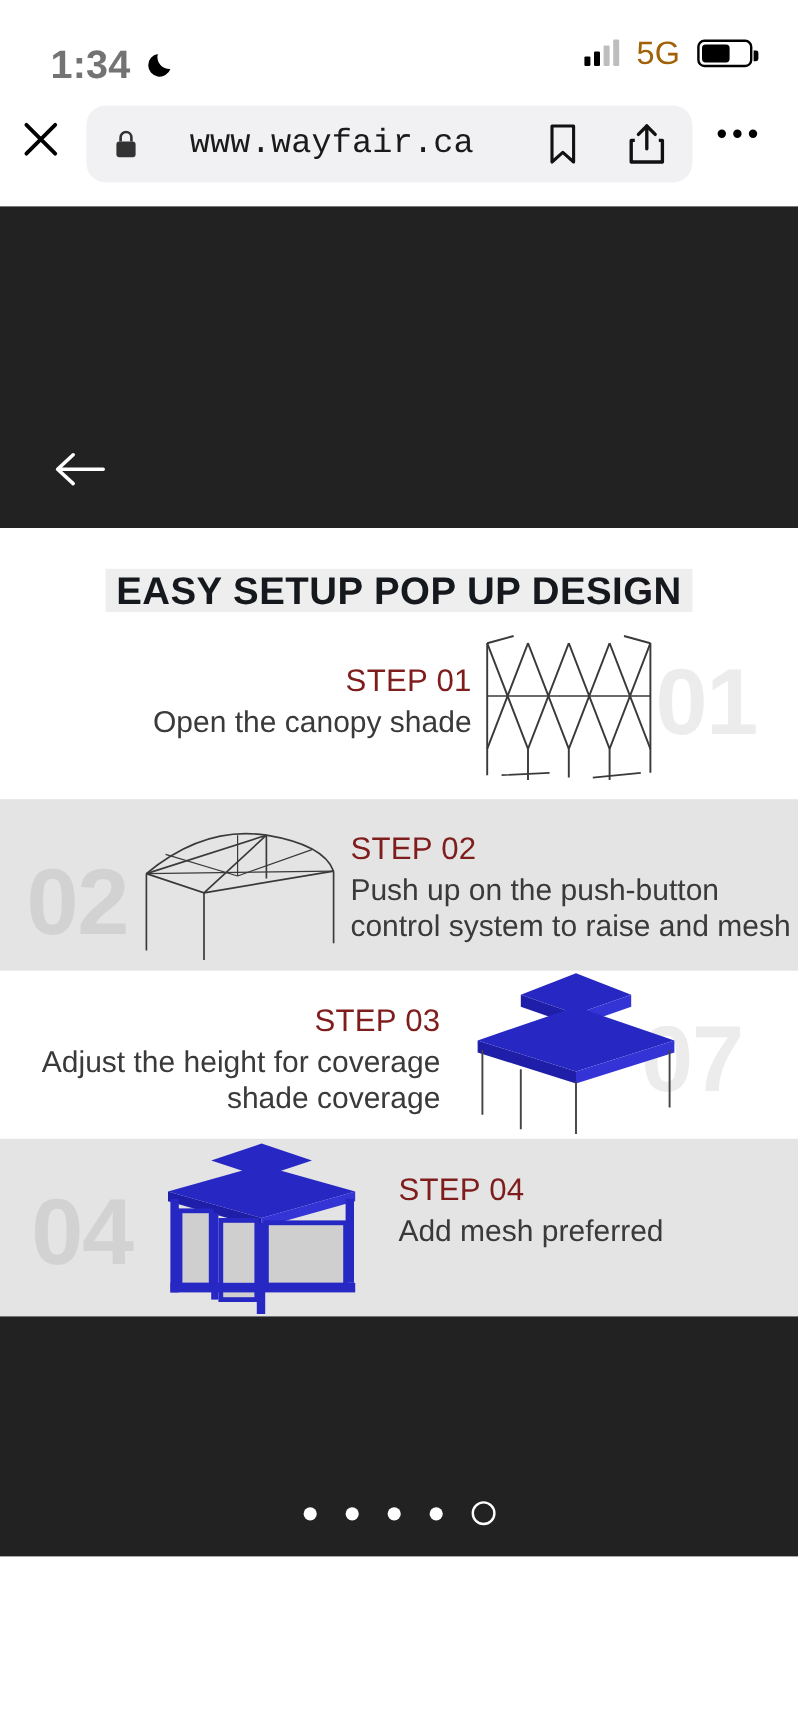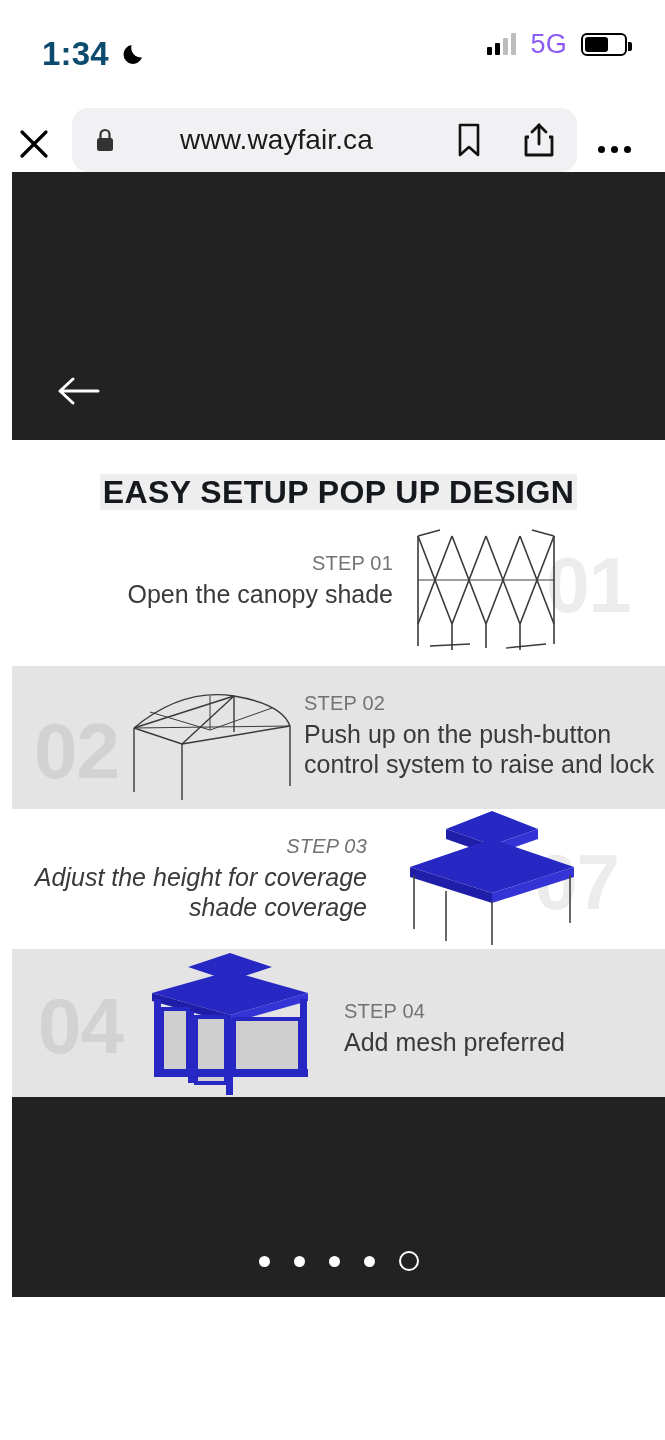--- a/index.html
+++ b/index.html
@@ -11,45 +11,46 @@
   }
   .phone { position: relative; width: 665px; height: 1440px; background:#fff; }
 
   
   .statusbar {
     height: 88px;
     display: flex; align-items: center; justify-content: space-between;
     padding: 0 38px 0 42px;
   }
   .status-time {
-    font-size: 33px; font-weight: 600; letter-spacing: .2px; color:#0c4a6e;
+    font-size: 33px; font-weight: 600; letter-spacing: .2px; color:#737373;
     display:flex; align-items:center; gap:12px;margin-top:20px;
   }
   .status-right { display:flex; align-items:center; gap:14px; }
   .signal { display:flex; align-items:flex-end; gap:3px; height:22px; }
   .signal i { display:block; width:5px; background:#000; border-radius:1px; }
   .signal i:nth-child(1){ height:8px; }
   .signal i:nth-child(2){ height:12px; }
   .signal i:nth-child(3){ height:17px; background:#bdbdbd; }
   .signal i:nth-child(4){ height:22px; background:#bdbdbd; }
-  .net-label { font-size:27px; font-weight:500; color:#8b5cf6; letter-spacing:.3px; }
+  .net-label { font-size:27px; font-weight:500; color:#a16207; letter-spacing:.3px; }
   .battery {
     width:46px; height:23px; border:2px solid #000; border-radius:6px;
     position:relative; padding:2px;
   }
   .battery::after{
     content:""; position:absolute; right:-7px; top:7px;
     width:4px; height:9px; background:#000; border-radius:0 2px 2px 0;
   }
   .battery span { display:block; height:100%; width:60%; background:#000; border-radius:3px; }
 
   
   .browserbar {
-    height: 84px; display:flex; align-items:flex-end; gap:0;
+    height: 84px; display:flex; align-items:flex-start; gap:0;
     padding: 0 28px 0 6px;
+    font-family: Liberation Mono, monospace;
   }
   .close-btn {
     width:56px; height:56px; display:flex; align-items:center; justify-content:center;
     flex:0 0 auto;
   }
   .close-btn svg { width:32px; height:32px; }
   .urlpill {
     flex:1; height:64px; margin: 0 14px 0 10px;
     background:#f1f1f3; border-radius:16px;
     display:flex; align-items:center; padding: 0 18px 0 22px; gap:16px;
@@ -57,21 +58,21 @@
   .lock-icon { width:22px; height:26px; flex:0 0 auto; }
   .url-text {
     flex:1; text-align:center; font-size:28px; color:#1a1a1a; letter-spacing:.1px;
     margin-left:-12px;
   }
   .pill-icon { width:40px; height:40px; flex:0 0 auto; display:flex; align-items:center; justify-content:center; }
   .more-btn { width:46px; height:46px; display:flex; align-items:center; justify-content:center; flex:0 0 auto; }
   .more-btn span { display:block; width:7px; height:7px; border-radius:50%; background:#000; box-shadow: 13px 0 0 #000, 26px 0 0 #000; margin-right:26px; }
 
   
-  .content { position:relative;padding-left:12px; }
+  .content { position:relative; }
   .dark-band-top {
     height: 268px; background:#222222; position:relative;
   }
   .back-arrow {
     position:absolute; left:44px; top:202px;
     width:44px; height:34px;
   }
 
   .white-section { background:#fff; position:relative; padding-top:26px; }
   .section-title-wrap {
@@ -104,21 +105,21 @@
   .step-row.r4 { height:148px; }
 
   .bigno {
     position:absolute; font-size:78px; font-weight:700; color:#dcdcdc; line-height:1;
     letter-spacing:-1px; user-select:none;
   }
   .step-row.light .bigno { color:#ececec; }
   .step-row.gray .bigno { color:#d2d2d2; }
 
   .step-text { display:flex; flex-direction:column; gap:4px; }
-  .step-text .label { font-size:20px; color:#737373; letter-spacing:.2px; }
+  .step-text .label { font-size:26px; color:#7f1d1d; letter-spacing:.2px; }
   .step-text .desc { font-size:25px; color:#3a3a3a; line-height:1.2; }
   .ta-right { text-align:right; align-items:flex-end; }
   .ta-left  { text-align:left;  align-items:flex-start; }
 
   .art { position:absolute; }
 
   .dark-band-bottom {
     height: 200px; background:#222222; position:relative;
   }
   .page-dots {
@@ -238,57 +239,57 @@
             <path d="M8 56 L144 56" stroke-width="1.1"></path>
             <path d="M20 122 L60 120 M96 124 L136 120" stroke-width="1.4"></path>
           </g>
         </svg>
       </div>
 
       <div class="step-row gray r2">
         <div class="bigno" style="left:22px; top:46px;">02</div>
         <div class="step-text ta-left" style="position:absolute; left:292px; top:26px;">
           <span class="label">STEP 02</span>
-          <span class="desc">Push up on the push-button control system to raise and lock</span>
+          <span class="desc">Push up on the push-button control system to raise and mesh</span>
         </div>
         <svg class="art" style="left:110px; top:16px;" width="180" height="120" viewBox="0 0 180 120">
           <g stroke="#3a3a3a" stroke-width="1.4" fill="none">
             <path d="M12 46 Q60 6 112 14 Q160 22 168 44"></path>
             <path d="M12 46 L60 62 L168 44 M60 62 L112 14 M12 46 L112 14 M60 62 L168 44"></path>
             <path d="M28 30 L88 48 M150 26 L88 48 M88 48 L88 14" stroke-width="1"></path>
             <path d="M12 46 L12 110 M60 62 L60 118 M168 44 L168 104 M112 14 L112 50"></path>
             <path d="M12 46 L168 44" stroke-width="1"></path>
           </g>
         </svg>
       </div>
 
       <div class="step-row light r3">
         <div class="bigno" style="right:46px; top:34px;">07</div>
-        <div class="step-text ta-right" style="position:absolute; right:298px; top:26px;font-style:italic;">
+        <div class="step-text ta-right" style="position:absolute; right:298px; top:26px;">
           <span class="label">STEP 03</span>
           <span class="desc">Adjust the height for coverage shade coverage</span>
         </div>
         <svg class="art" style="left:376px; top:-4px;" width="208" height="140" viewBox="0 0 208 140">
           <g>
             <polygon points="104,6 150,24 104,40 58,24" fill="#2727c4"></polygon>
             <polygon points="58,24 104,40 104,50 58,34" fill="#1e1ea8"></polygon>
             <polygon points="150,24 104,40 104,50 150,34" fill="#3434d6"></polygon>
             <polygon points="104,34 186,62 104,88 22,62" fill="#2727c4"></polygon>
             <polygon points="22,62 104,88 104,98 22,72" fill="#1e1ea8"></polygon>
             <polygon points="186,62 104,88 104,98 186,72" fill="#3434d6"></polygon>
             <g stroke="#444" stroke-width="1.6" fill="none">
               <path d="M26 70 L26 124 M104 96 L104 140 M182 70 L182 118 M58 86 L58 136"></path>
             </g>
           </g>
         </svg>
       </div>
 
       <div class="step-row gray r4">
         <div class="bigno" style="left:26px; top:38px;">04</div>
-        <div class="step-text ta-left" style="position:absolute; left:332px; top:51px;">
+        <div class="step-text ta-left" style="position:absolute; left:332px; top:27px;">
           <span class="label">STEP 04</span>
           <span class="desc">Add mesh preferred</span>
         </div>
         <svg class="art" style="left:116px; top:0px;" width="204" height="148" viewBox="0 0 204 148">
           <g>
             <polygon points="102,4 144,18 102,32 60,18" fill="#2727c4"></polygon>
             <polygon points="102,22 180,44 102,66 24,44" fill="#2727c4"></polygon>
             <polygon points="24,44 102,66 102,74 24,52" fill="#1e1ea8"></polygon>
             <polygon points="180,44 102,66 102,74 180,52" fill="#3434d6"></polygon>
 

